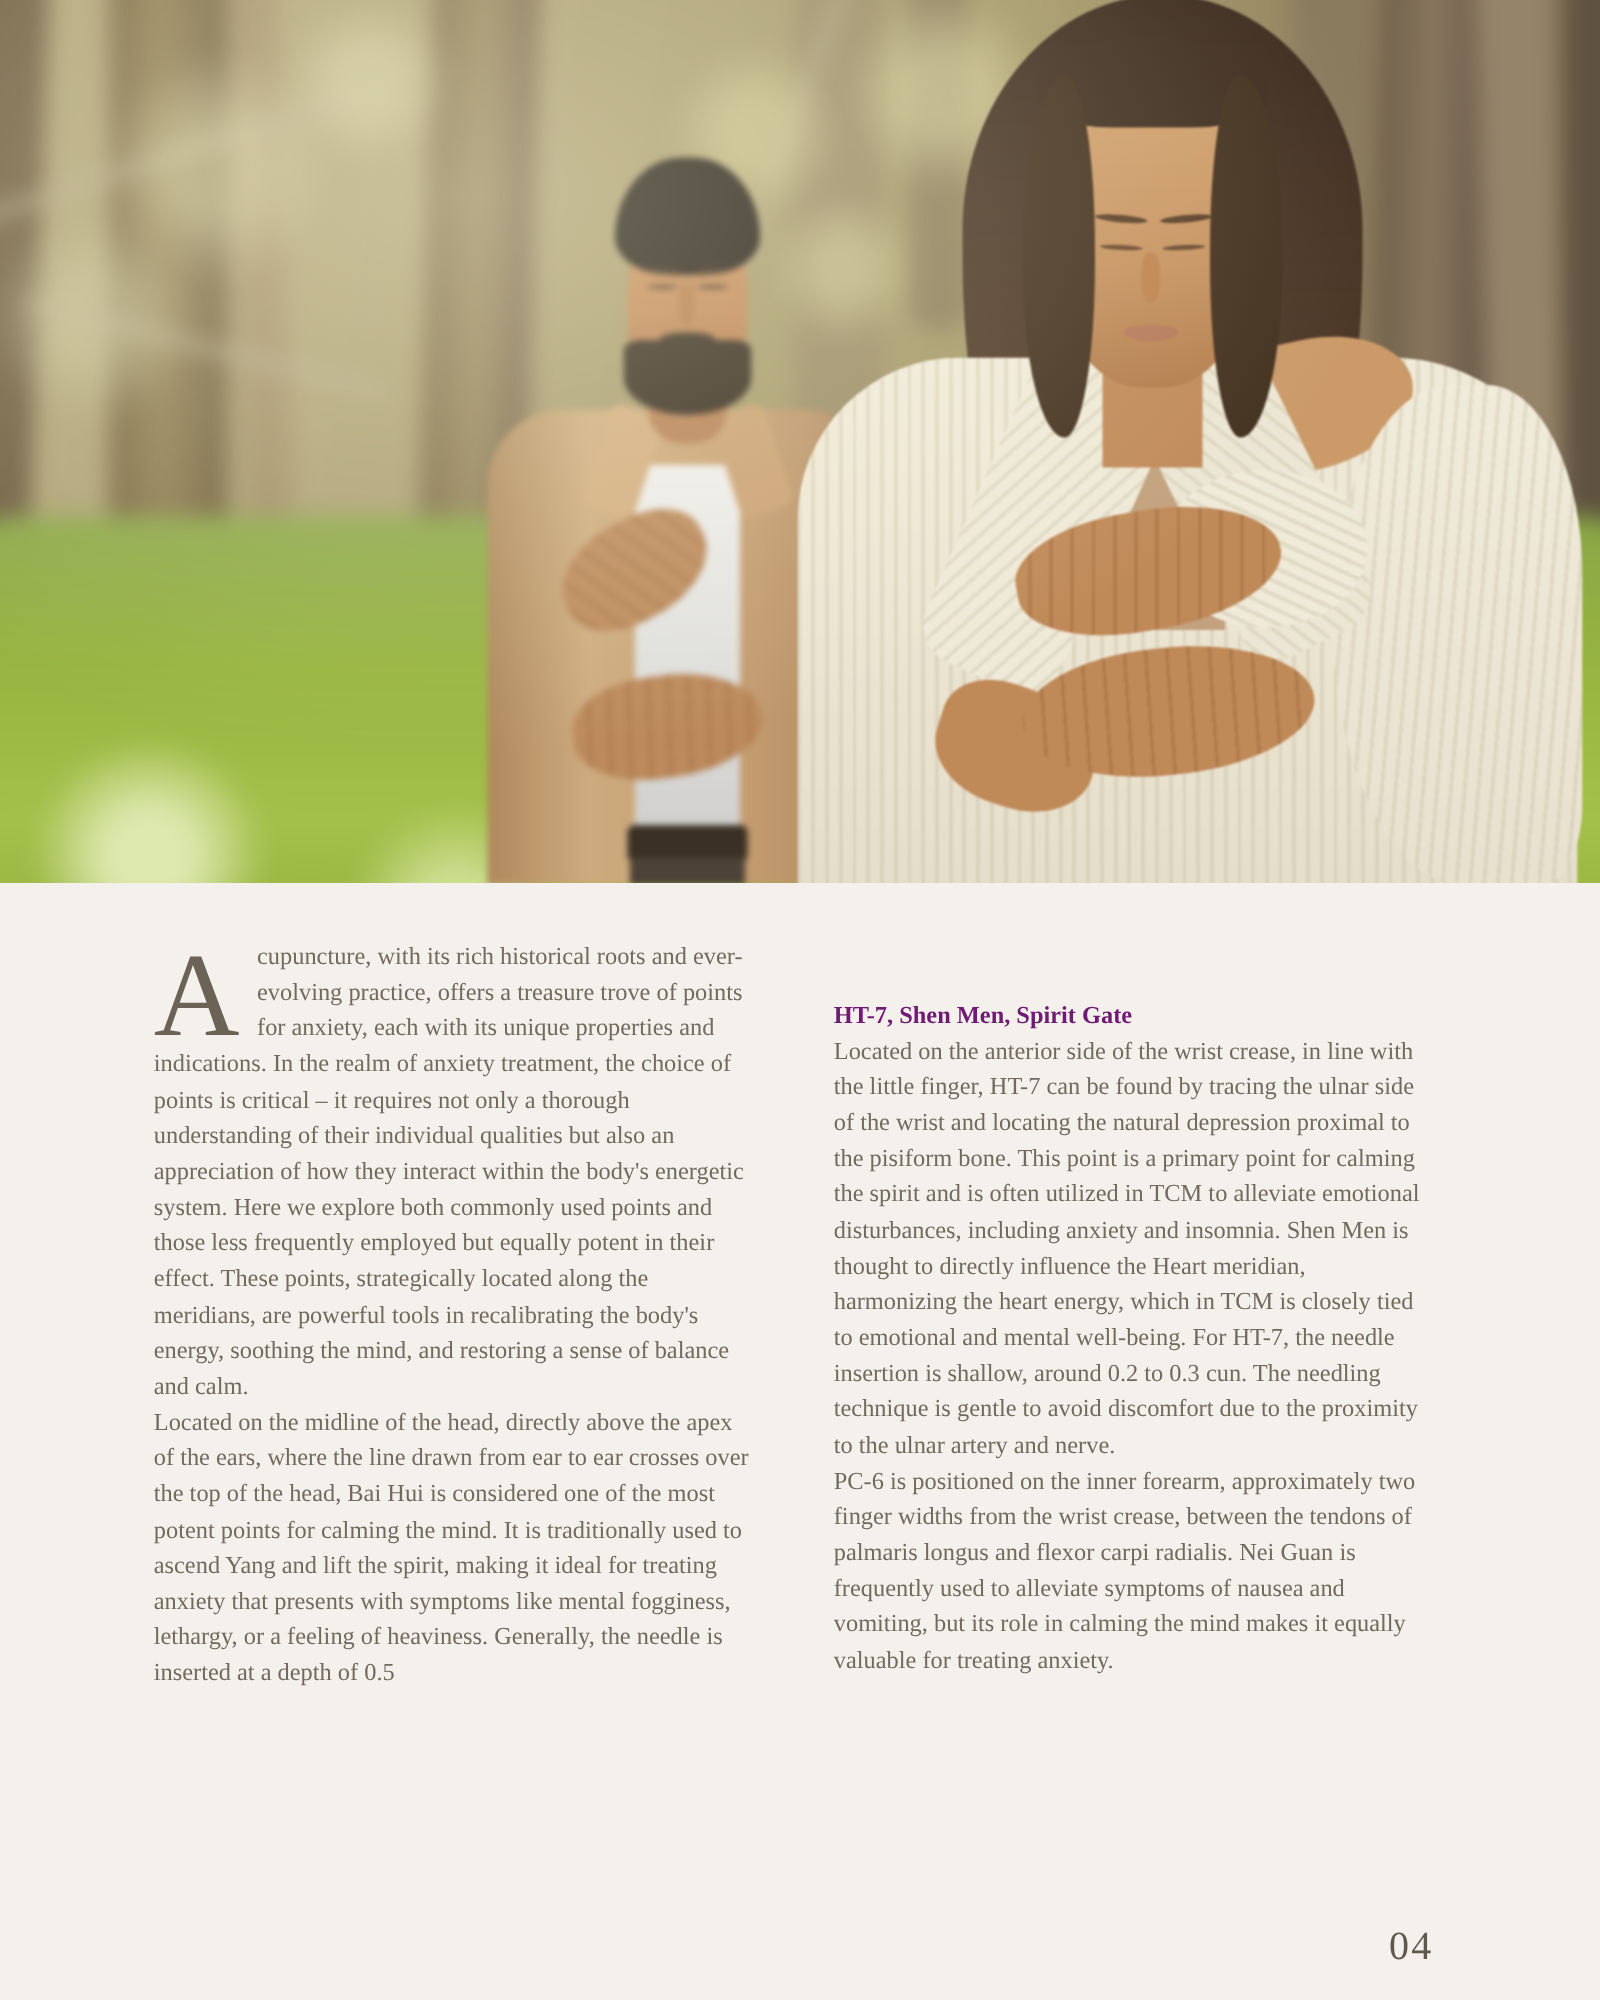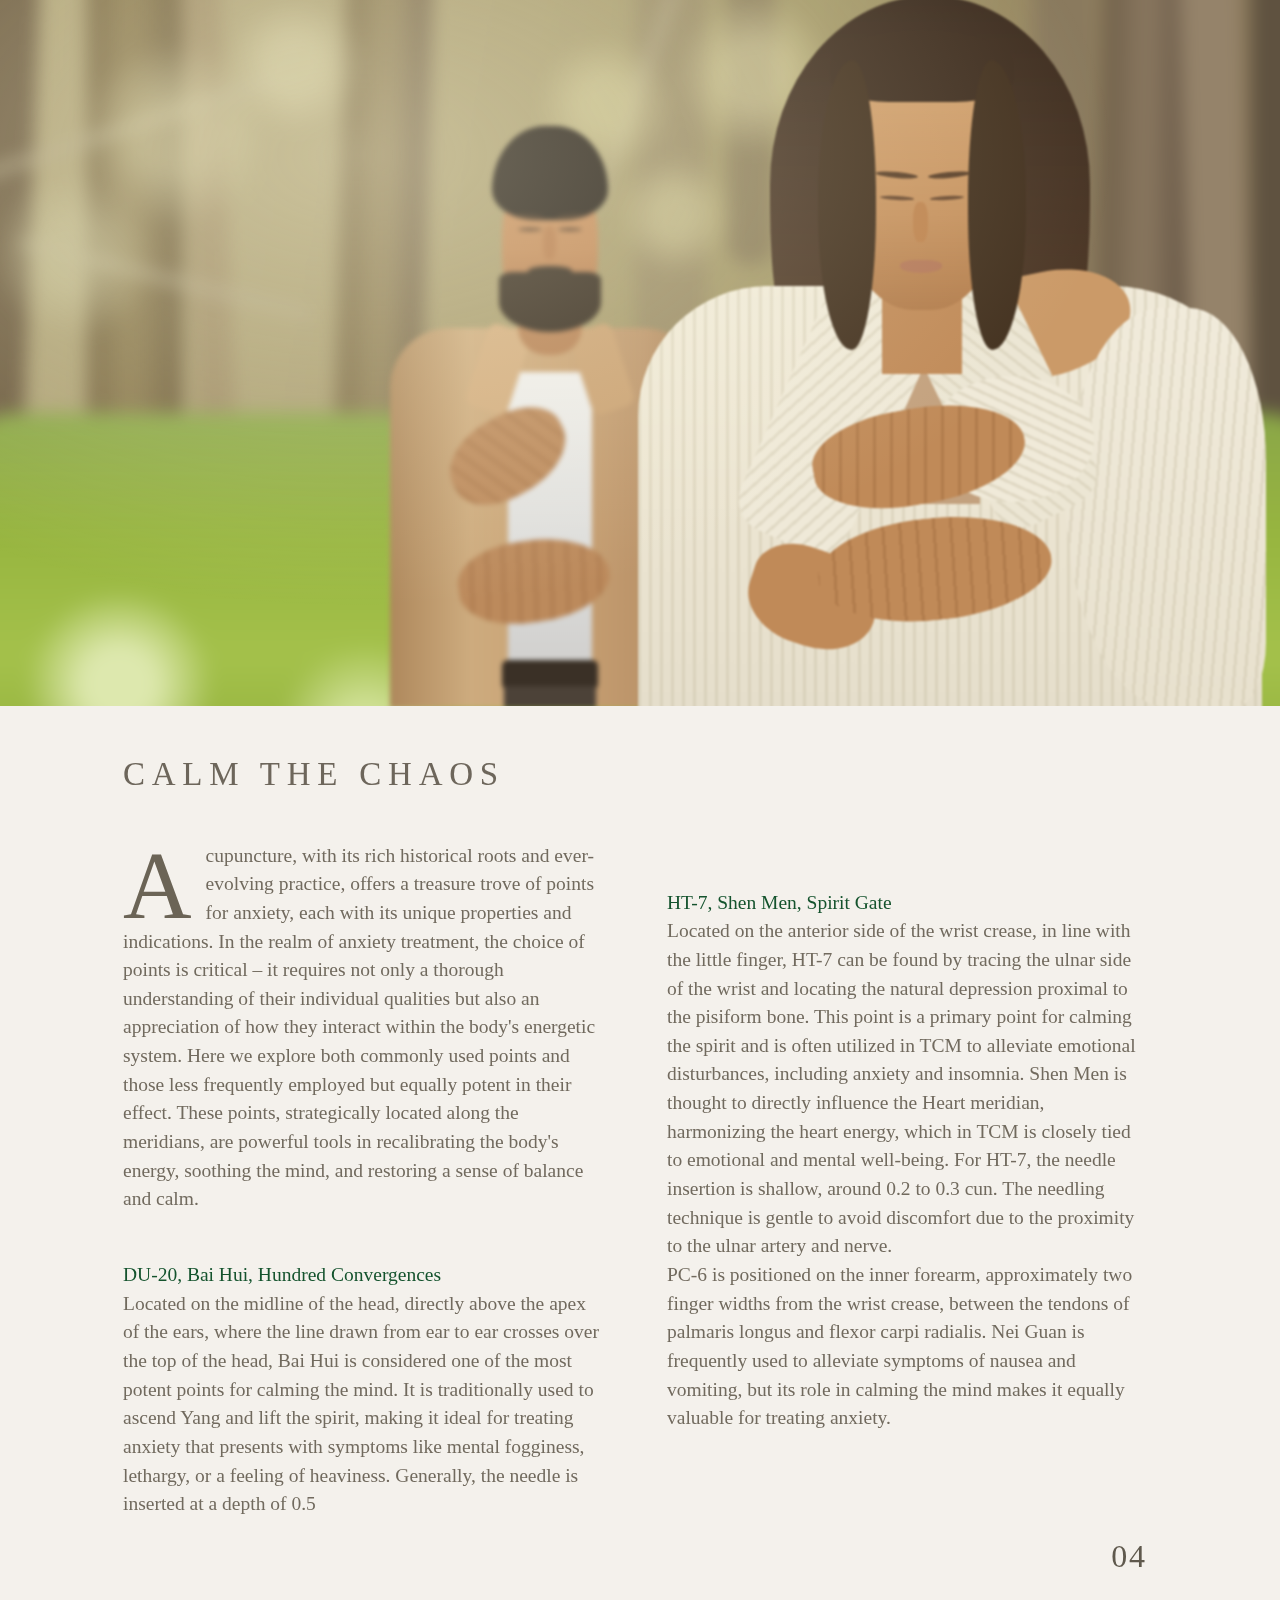--- a/index.html
+++ b/index.html
@@ -119,21 +119,21 @@
     background-image:repeating-linear-gradient(92deg,rgba(146,94,52,.32) 0 3px,rgba(0,0,0,0) 3px 17px);}
   .woman-forearm{left:118px;top:560px;width:130px;height:96px;background:#c08a58;border-radius:40% 60% 50% 50%;transform:rotate(18deg);}
 
   
   .content{position:absolute;left:123px;top:706px;width:1024px;}
   .titles{margin-top:46px;color:#6d665b;font-weight:400;}
   .title-line{font-size:33px;line-height:1.38;letter-spacing:.205em;text-transform:uppercase;white-space:nowrap;}
   .columns{display:flex;gap:64px;margin-top:44px;}
   .col{flex:1;min-width:0;}
   .body-text{font-size:19.5px;line-height:1.47;color:#716a5e;margin:0;}
-  .section-heading{font-size:19.5px;line-height:1.47;font-weight:normal;color:#14532d;margin:47px 0 0 0;}
+  .section-heading{font-size:19.5px;line-height:1.47;font-weight:bold;color:#701a75;margin:47px 0 0 0;}
   .dropcap{float:left;font-size:95px;line-height:.76;padding:8px 14px 0 0;color:#6b6456;}
   .page-number{position:absolute;right:133px;top:1538px;font-size:32px;letter-spacing:.06em;color:#5f594d;}
 </style>
 </head>
 <body>
 
 <div class="page">
 
   <div class="hero" role="img" aria-label="Two people meditating in a sunlit forest with eyes closed; a man in a tan shirt holds his hands to his chest and a woman in a cream off-shoulder sweater rests her hands on her stomach">
     <div class="bg-layer">
@@ -200,27 +200,25 @@
       <div class="woman-forearm"></div>
       <div class="woman-hand woman-hand-upper"></div>
       <div class="woman-hand woman-hand-lower"></div>
     </div>
 
     <div class="sunlight"></div>
   </div>
 
   <div class="content">
     <div class="titles">
-      <div class="title-line">CALM THE CHAOS</div>
     </div>
 
     <div class="columns">
       <div class="col">
         <p class="body-text"><span class="dropcap">A</span><span>cupuncture, with its rich historical roots and ever-evolving practice, offers a treasure trove of points for anxiety, each with its unique properties and indications. In the realm of anxiety treatment, the choice of points is critical – it requires not only a thorough understanding of their individual qualities but also an appreciation of how they interact within the body's energetic system. Here we explore both commonly used points and those less frequently employed but equally potent in their effect. These points, strategically located along the meridians, are powerful tools in recalibrating the body's energy, soothing the mind, and restoring a sense of balance and calm.</span></p>
-        <p class="section-heading">DU-20, Bai Hui, Hundred Convergences</p>
         <p class="body-text">Located on the midline of the head, directly above the apex of the ears, where the line drawn from ear to ear crosses over the top of the head, Bai Hui is considered one of the most potent points for calming the mind. It is traditionally used to ascend Yang and lift the spirit, making it ideal for treating anxiety that presents with symptoms like mental fogginess, lethargy, or a feeling of heaviness. Generally, the needle is inserted at a depth of 0.5</p>
       </div>
 
       <div class="col">
         <p class="section-heading">HT-7, Shen Men, Spirit Gate</p>
         <p class="body-text">Located on the anterior side of the wrist crease, in line with the little finger, HT-7 can be found by tracing the ulnar side of the wrist and locating the natural depression proximal to the pisiform bone. This point is a primary point for calming the spirit and is often utilized in TCM to alleviate emotional disturbances, including anxiety and insomnia. Shen Men is thought to directly influence the Heart meridian, harmonizing the heart energy, which in TCM is closely tied to emotional and mental well-being. For HT-7, the needle insertion is shallow, around 0.2 to 0.3 cun. The needling technique is gentle to avoid discomfort due to the proximity to the ulnar artery and nerve.</p>
         <p class="body-text">PC-6 is positioned on the inner forearm, approximately two finger widths from the wrist crease, between the tendons of palmaris longus and flexor carpi radialis. Nei Guan is frequently used to alleviate symptoms of nausea and vomiting, but its role in calming the mind makes it equally valuable for treating anxiety.</p>
       </div>
     </div>
   </div>

